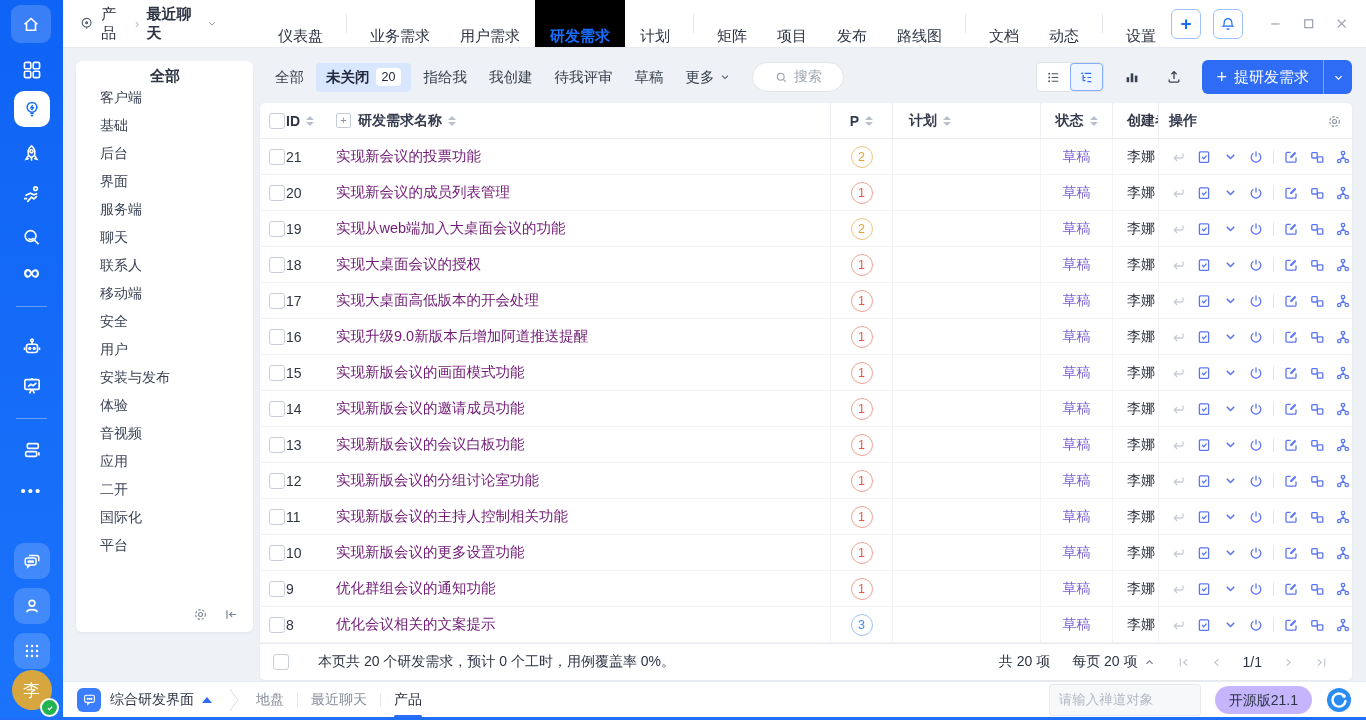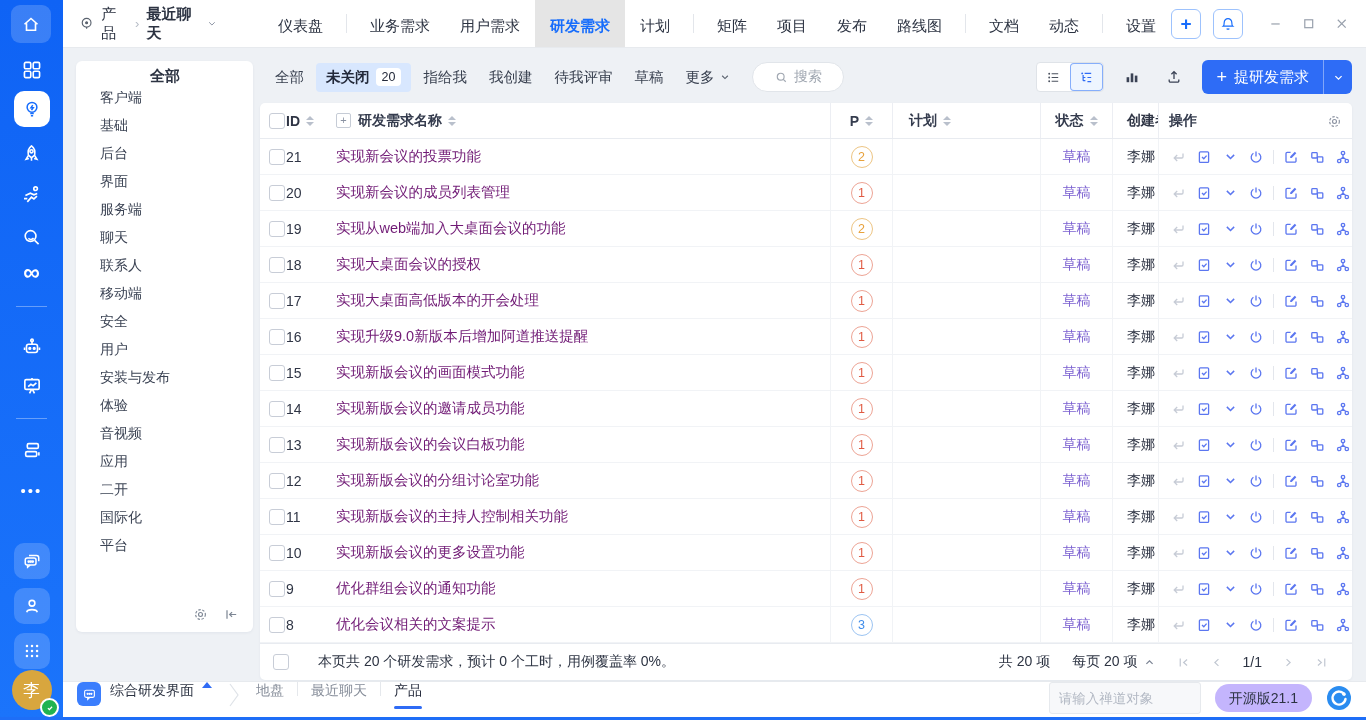--- a/index.html
+++ b/index.html
@@ -16,22 +16,22 @@
   .rail-div{position:absolute;left:16px;width:31px;height:1px;background:rgba(255,255,255,.35)}
   .infinity{color:#fff;font-size:23px;font-weight:bold;line-height:22px}
   .dots3{color:#fff;font-size:15px;letter-spacing:2px;line-height:10px}
   .avatar{width:40px;height:40px;border-radius:50%;background:#d8a63e;color:#fff;font-size:17px;display:flex;align-items:center;justify-content:center;position:relative}
   
   .topbar{position:absolute;left:63px;top:0;right:0;height:47px;background:#fff;border-bottom:1px solid #e7eaee;display:flex;align-items:center;z-index:4}
   .crumb{display:flex;align-items:center;gap:7px;padding-left:16px;font-size:15px}
   .crumb .sep{color:#b6bcc6;font-size:13px}
   .crumb b{font-weight:bold}
   .nav{display:flex;height:47px;margin-left:46px}
-  .nav-item{position:relative;padding:2px 15px;line-height:47px;font-size:15px;color:#2c3342;cursor:pointer;white-space:nowrap}
-  .nav-item.active{background:#e5e5e5;color:#176dfc;font-weight:bold}
+  .nav-item{position:relative;padding:12px 15px;line-height:47px;font-size:15px;color:#2c3342;cursor:pointer;white-space:nowrap}
+  .nav-item.active{background:#000000;color:#176dfc;font-weight:bold}
   .nav-item.divided{margin-left:17px}
   .nav-item.divided::before{content:'';position:absolute;left:-9px;top:14px;width:1px;height:19px;background:#e3e6eb}
   .top-right{margin-left:auto;display:flex;align-items:center;gap:12px;padding-right:18px}
   .sq-btn{width:28px;height:28px;border:1px solid #9dc2fd;border-radius:6px;color:#176dfc;display:flex;align-items:center;justify-content:center}
   .plus-glyph{font-size:19px;line-height:19px;font-weight:bold}
   .winctl{display:flex;align-items:center;gap:20px;margin-left:14px;color:#99a1ad}
   
   .side-panel{position:absolute;left:76px;top:61px;width:177px;height:571px;background:#fff;border-radius:6px;box-shadow:0 1px 3px rgba(20,40,80,.06);z-index:3}
   .banner{position:absolute;left:8px;top:0;width:162px;height:30px;background:#fff;
           clip-path:polygon(0 0,calc(100% - 13px) 0,100% 50%,calc(100% - 13px) 100%,0 100%);
@@ -90,21 +90,21 @@
   .gear-abs{position:absolute;right:10px;top:11px;color:#8a91a0;cursor:pointer}
   
   .tfoot{position:absolute;left:0;right:0;bottom:0;height:37px;border-top:1px solid #e8ebf0;display:flex;align-items:center;box-sizing:border-box}
   .tfoot .sum{margin-left:32px;color:#2c3342}
   .tfoot-right{margin-left:auto;display:flex;align-items:center;gap:22px;padding-right:24px;color:#2c3342}
   .perpage{display:flex;align-items:center;gap:6px;cursor:pointer}
   .pager{display:flex;align-items:center;gap:20px;color:#c2c8d2}
   .pager .cur{color:#2c3342}
   .pgbtn{cursor:pointer;display:flex}
   
-  .taskbar{position:absolute;left:63px;right:0;bottom:3px;height:36px;background:#fff;border-top:1px solid #e7eaee;display:flex;align-items:flex-start;padding:0 14px;box-sizing:border-box;z-index:4}
+  .taskbar{position:absolute;left:63px;right:0;bottom:3px;height:36px;background:#fff;border-top:1px solid #e7eaee;display:flex;align-items:center;padding:0 14px;box-sizing:border-box;z-index:4}
   .app-ic{width:24px;height:24px;border-radius:6px;background:#3b7efd;display:flex;align-items:center;justify-content:center;margin-right:9px}
   .ws-label{font-size:14px}
   .tri-up{width:0;height:0;border-left:5px solid transparent;border-right:5px solid transparent;border-bottom:6px solid #2f6bf5;margin-left:8px}
   .tb-sep{margin:0 16px;color:#dfe3e8}
   .tb-item{color:#878e9a;cursor:pointer;white-space:nowrap}
   .tb-vdiv{width:1px;height:14px;background:#e5e8ec;margin:0 13px}
   .tb-item.active{color:#23293a;position:relative}
   .tb-item.active::after{content:'';position:absolute;left:50%;transform:translateX(-50%);bottom:-9px;width:28px;height:3px;border-radius:2px;background:#2f6bf5}
   .tb-right{margin-left:auto;display:flex;align-items:center;gap:14px}
   .tb-search{width:152px;height:32px;background:#f7f8fa;border:1px solid #e6e9ed;border-radius:3px;display:flex;align-items:center;box-sizing:border-box}

